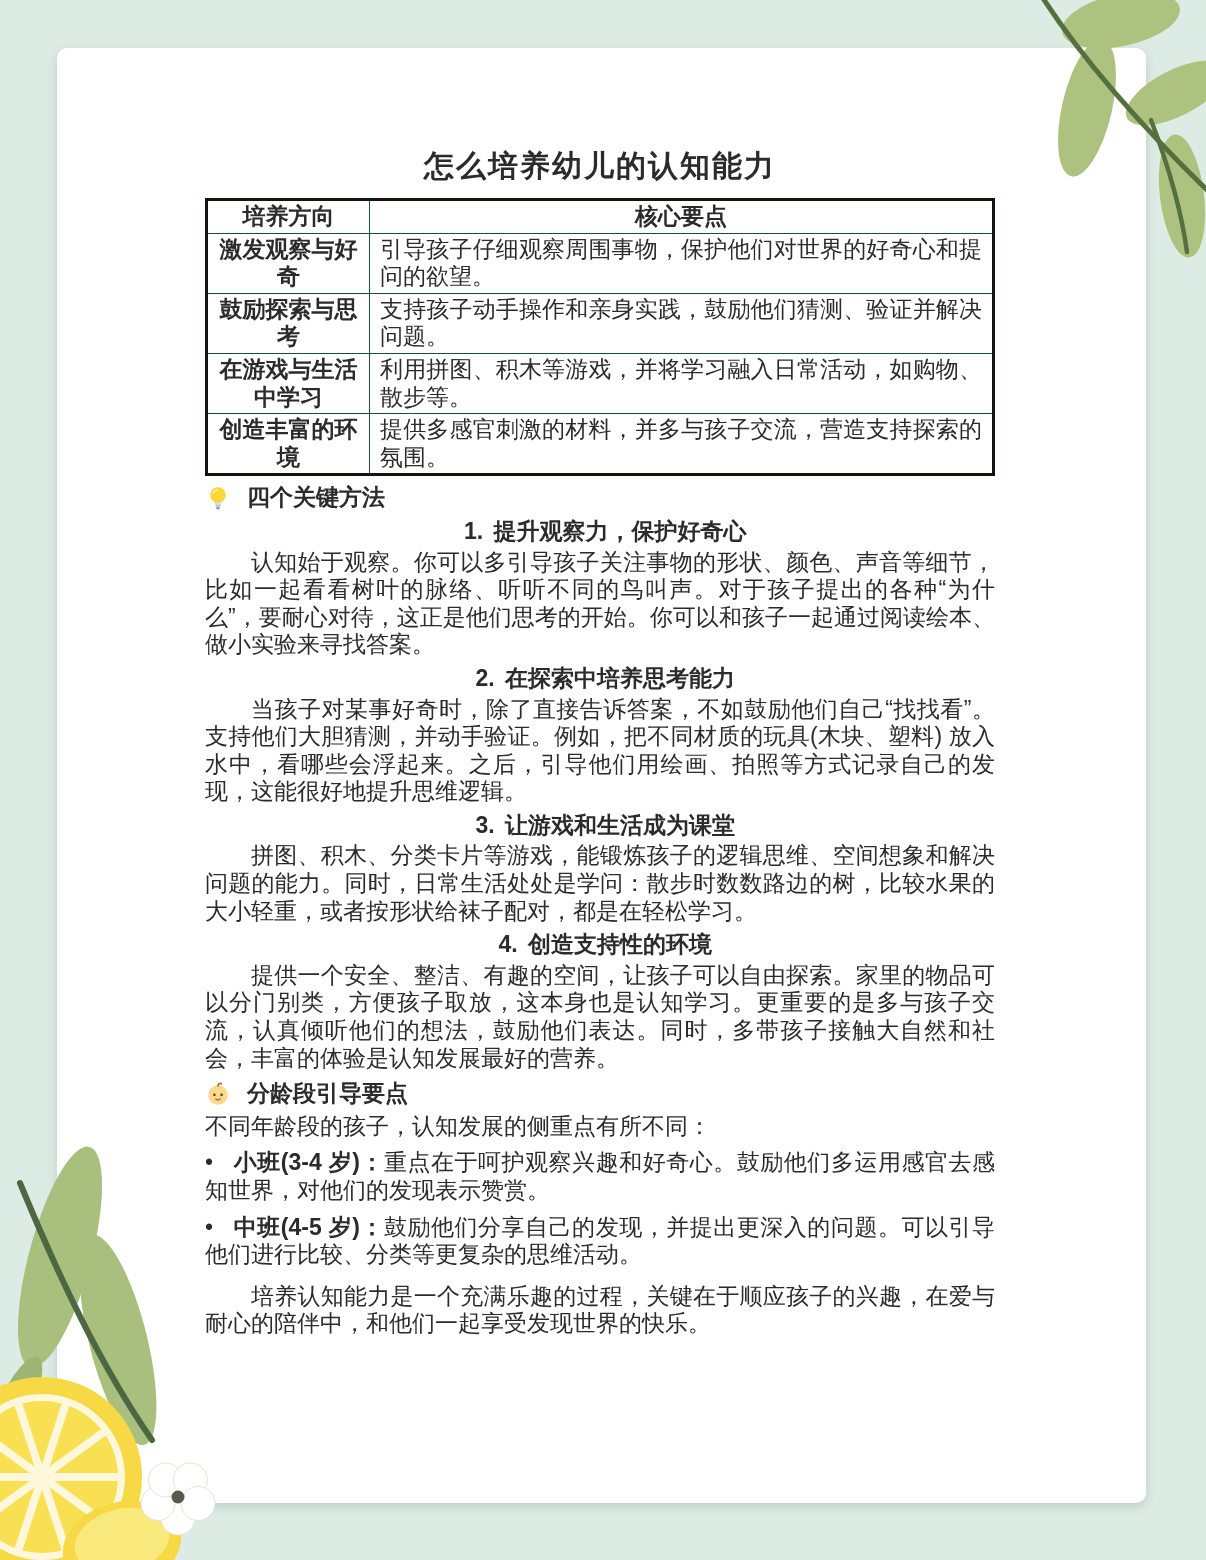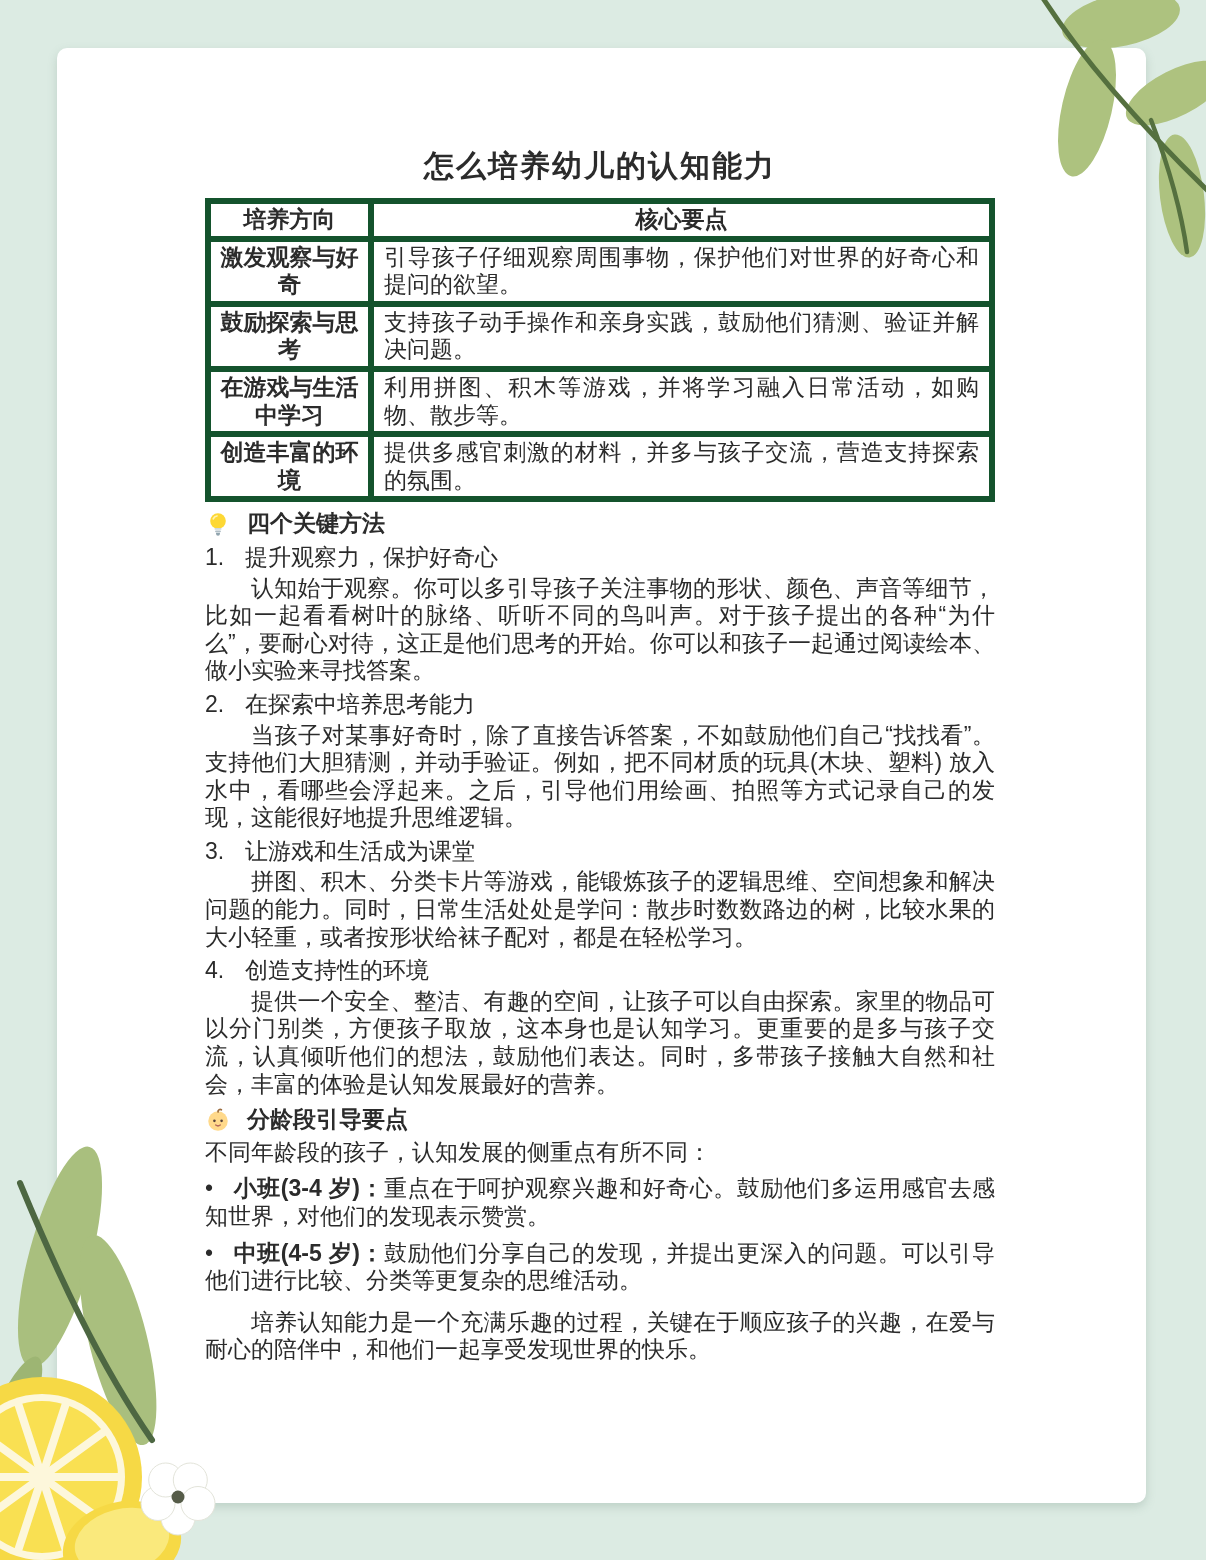--- a/index.html
+++ b/index.html
@@ -26,32 +26,32 @@
     font-size:30px; line-height:36px; font-weight:bold;
     text-align:center; letter-spacing:2px; margin-bottom:14px;
   }
   p.para { text-align:justify; }
   .indent { text-indent:2em; }
   table.summary {
     width:100%; border-collapse:collapse;
     margin:4px 0 8px; border:3px solid #17120f;
   }
   table.summary th, table.summary td {
-    border:6px solid #14532d; vertical-align:middle;margin-top:44px;
+    border:1px solid #14532d; vertical-align:middle;margin-top:44px;
   }
   table.summary th { font-weight:bold; text-align:center; padding:2px 6px; }
   td.dir { font-weight:bold; text-align:center; width:163px; padding:2px 6px; }
   td.pts { text-align:justify; padding:2px 10px; }
   .section-head {
     display:flex; align-items:center; gap:16px;
     font-weight:bold; margin:8px 0 5px;
   }
   .section-head .icon { width:26px; height:26px; flex:0 0 auto; display:inline-block; }
   .section-head .icon svg { width:100%; height:100%; display:block; }
-  .m-head { font-weight:normal; margin:6px 0 3px; }
+  .m-head { font-weight:bold; margin:6px 0 3px;text-align:center; }
   .m-head .num { display:inline-block; min-width:40px; }
   p.m-body { text-align:justify; text-indent:2em; margin-bottom:3px; }
   p.lead { margin:2px 0 3px; }
   p.bullet { text-align:justify; margin:9px 0; }
   p.bullet::before { content:"\2022\00a0\00a0"; }
   .b-label { font-weight:bold; }
   p.closing { margin-top:16px;font-family:Liberation Mono, monospace; }
   .decor { position:absolute; pointer-events:none; }
   .decor.top-right { top:0; right:0; width:205px; height:270px; }
   .decor.bottom-left { left:0; bottom:0; width:255px; height:435px; }

